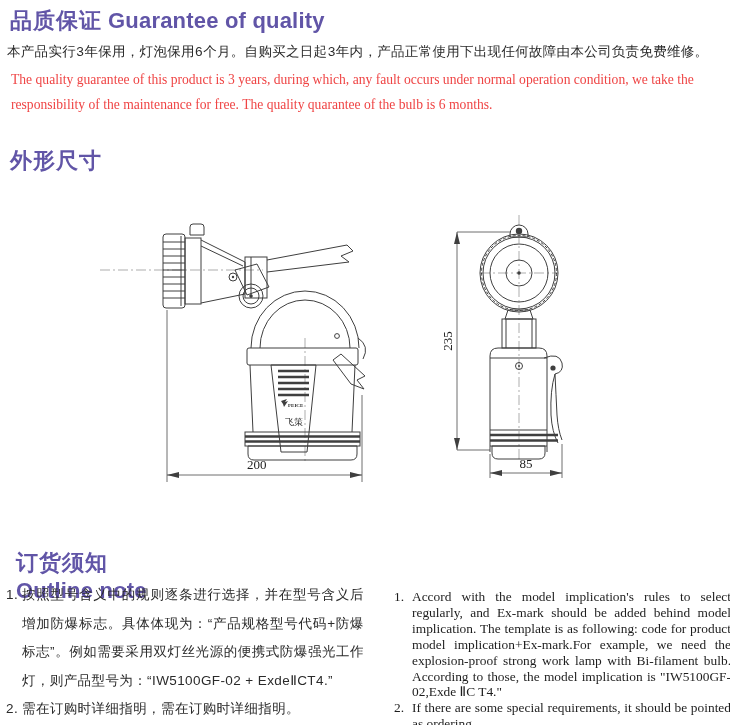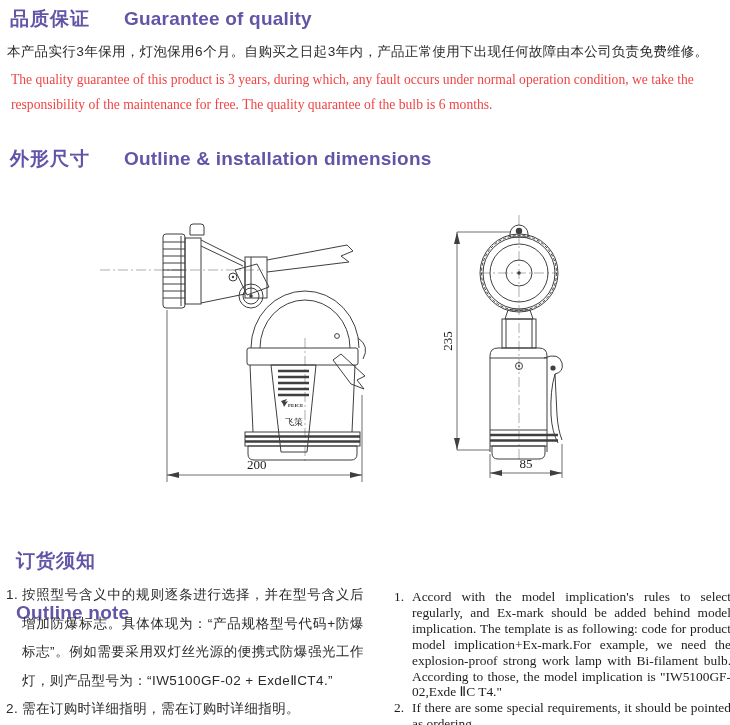--- a/index.html
+++ b/index.html
@@ -3,21 +3,21 @@
 <meta charset="utf-8">
 <style>
   html,body{margin:0;padding:0;background:#fff;}
   .page{
     position:relative;width:730px;height:725px;background:#ffffff;
     font-family:"Liberation Serif",serif;color:#222;overflow:hidden;
   }
   .sec-heading{
     position:absolute;margin:0;display:flex;align-items:baseline;
     font-family:"Liberation Sans",sans-serif;font-weight:bold;
-    font-size:19px;color:#6155a7;letter-spacing:0.2px;white-space:nowrap;gap:28px;
+    font-size:22px;color:#6155a7;letter-spacing:0.2px;white-space:nowrap;
   }
   .sec-heading .zh{letter-spacing:1px;}
   .sec-heading .en{margin-left:6px;text-align:right;}
   .para-zh{
     position:absolute;left:7px;width:716px;margin:0;
     font-family:"Liberation Sans",sans-serif;
     font-size:13.5px;color:#2a2a2a;letter-spacing:0.3px;line-height:18px;
   }
   .para-en{
     position:absolute;left:7px;width:700px;margin:4px;
@@ -52,21 +52,20 @@
 
   <h2 class="sec-heading" style="left:10px;top:6px;">
     <span class="zh">品质保证</span>
     <span class="en">Guarantee of quality</span>
   </h2>
   <p class="para-zh" style="top:44px;font-family:Liberation Mono, monospace;">本产品实行3年保用，灯泡保用6个月。自购买之日起3年内，产品正常使用下出现任何故障由本公司负责免费维修。</p>
   <p class="para-en" style="top:63px;">The quality guarantee of this product is 3 years, during which, any fault occurs under normal operation condition, we take the responsibility of the maintenance for free. The quality quarantee of the bulb is 6 months.</p>
 
   <h2 class="sec-heading" style="left:10px;top:146px;">
     <span class="zh">外形尺寸</span>
-    <span class="en">Outline &amp; installation dimensions</span>
   </h2>
 
   <svg style="left:95px;top:210px;" width="280" height="280" viewBox="0 0 280 280">
 
     <path class="cline" d="M5,60 L168,60"></path>
     <path class="cline" d="M210,128 L210,252"></path>
     <g>
 
       <path class="dwg" d="M95,25 L95,17 q0,-3 3,-3 l8,0 q3,0 3,3 l0,8 z"></path>
 

